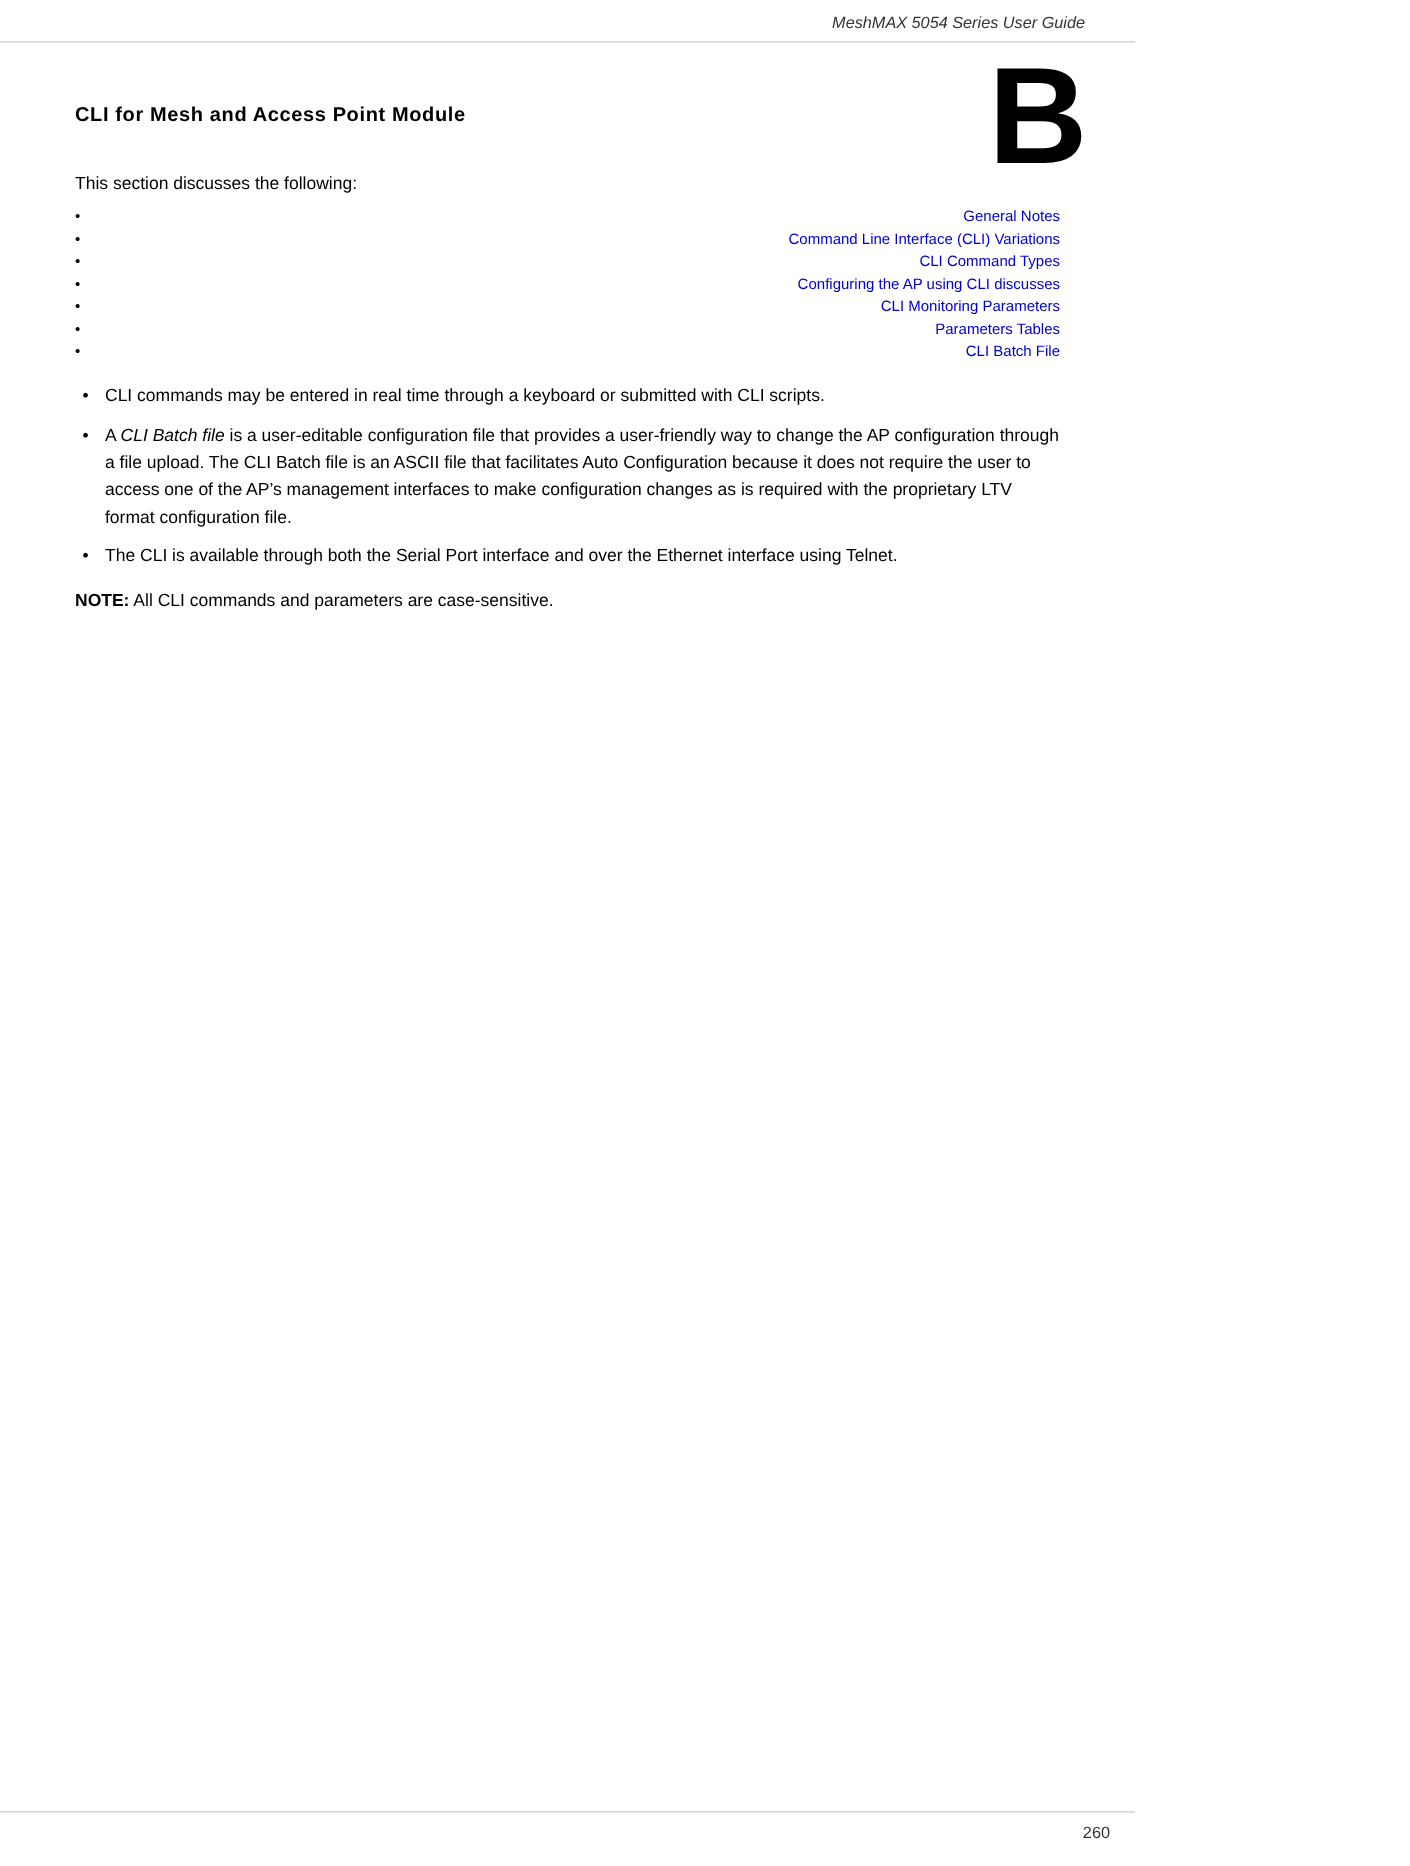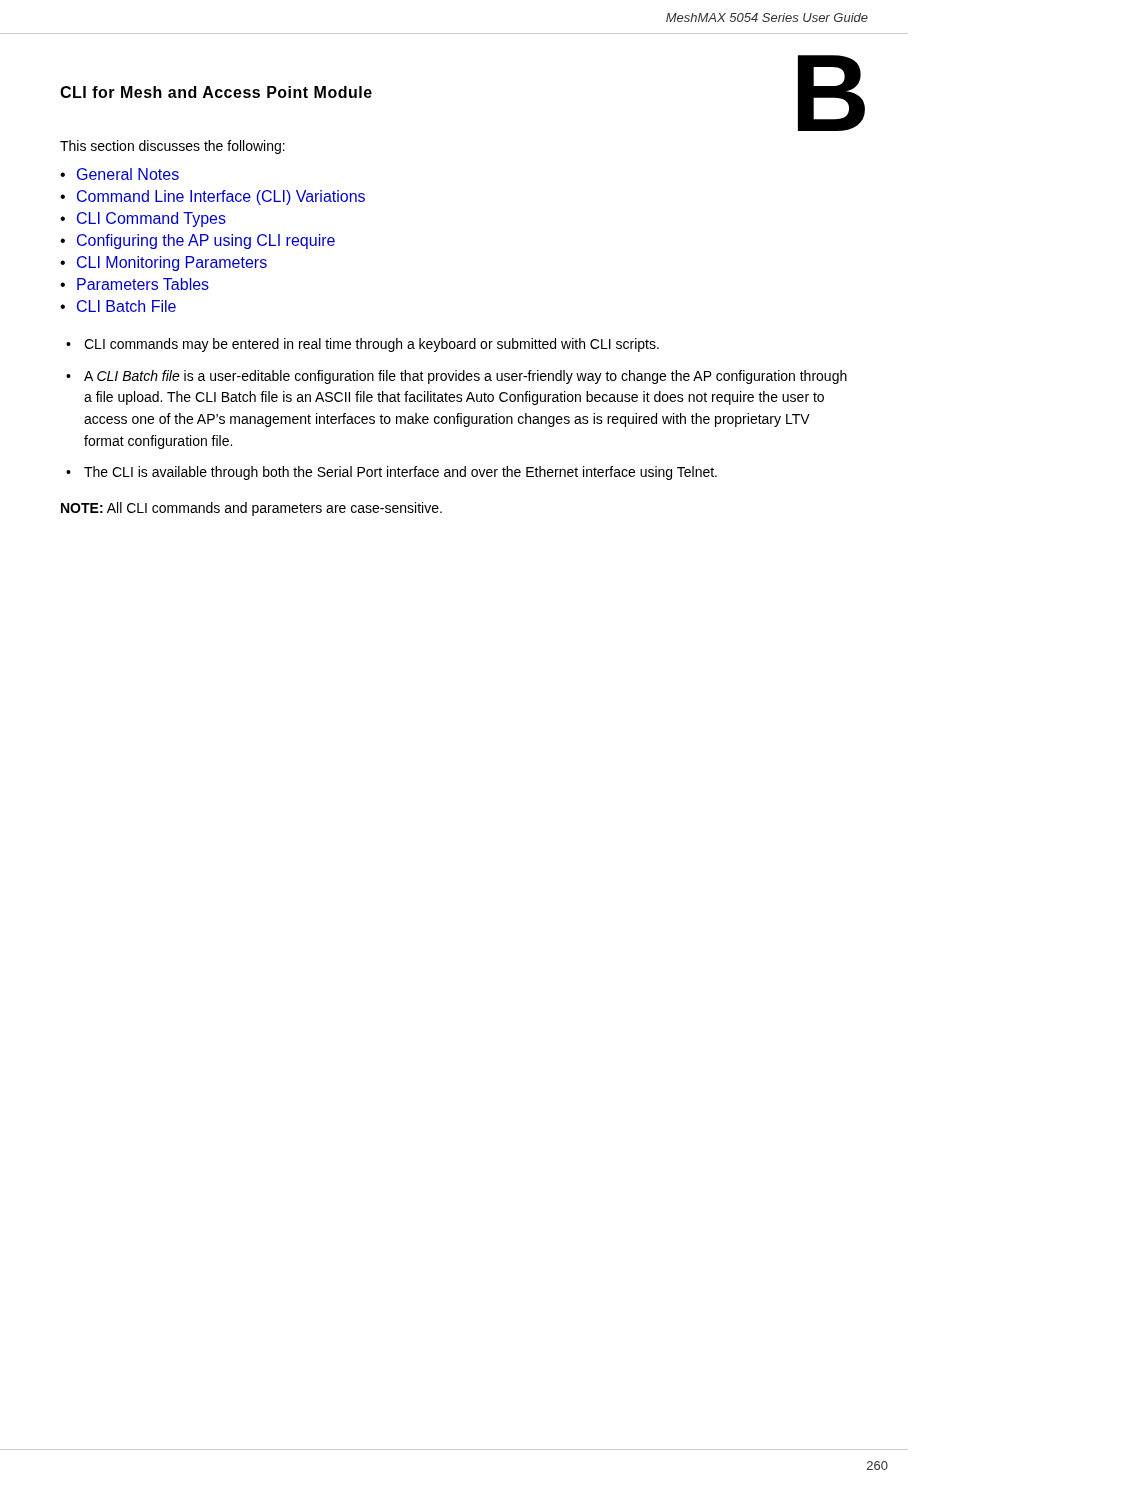--- a/index.html
+++ b/index.html
@@ -75,24 +75,25 @@
       margin-top: 22px;
     }
 
     
     .toc-list {
       list-style: none;
       margin-bottom: 18px;
     }
 
     .toc-list li {
-      font-size: 16px;
+      font-size: 12px;
       margin-bottom: 4px;
       padding-left: 16px;
       position: relative;
+      text-align: right;
     }
 
     .toc-list li::before {
       content: "•";
       position: absolute;
       left: 0;
       color: #000000;
     }
 
     .toc-list li a {
@@ -178,21 +179,21 @@
   <div class="content">
 
     <h1 class="chapter-title">CLI for Mesh and Access Point Module</h1>
 
     <p class="intro-text">This section discusses the following:</p>
 
     <ul class="toc-list">
       <li><a href="#">General Notes</a></li>
       <li><a href="#">Command Line Interface (CLI) Variations</a></li>
       <li><a href="#">CLI Command Types</a></li>
-      <li><a href="#">Configuring the AP using CLI require</a></li>
+      <li><a href="#">Configuring the AP using CLI discusses</a></li>
       <li><a href="#">CLI Monitoring Parameters</a></li>
       <li><a href="#">Parameters Tables</a></li>
       <li><a href="#">CLI Batch File</a></li>
     </ul>
 
 
     <ul class="body-list">
       <li>
         <span>CLI commands may be entered in real time through a keyboard or submitted with CLI scripts.</span>
       </li>

